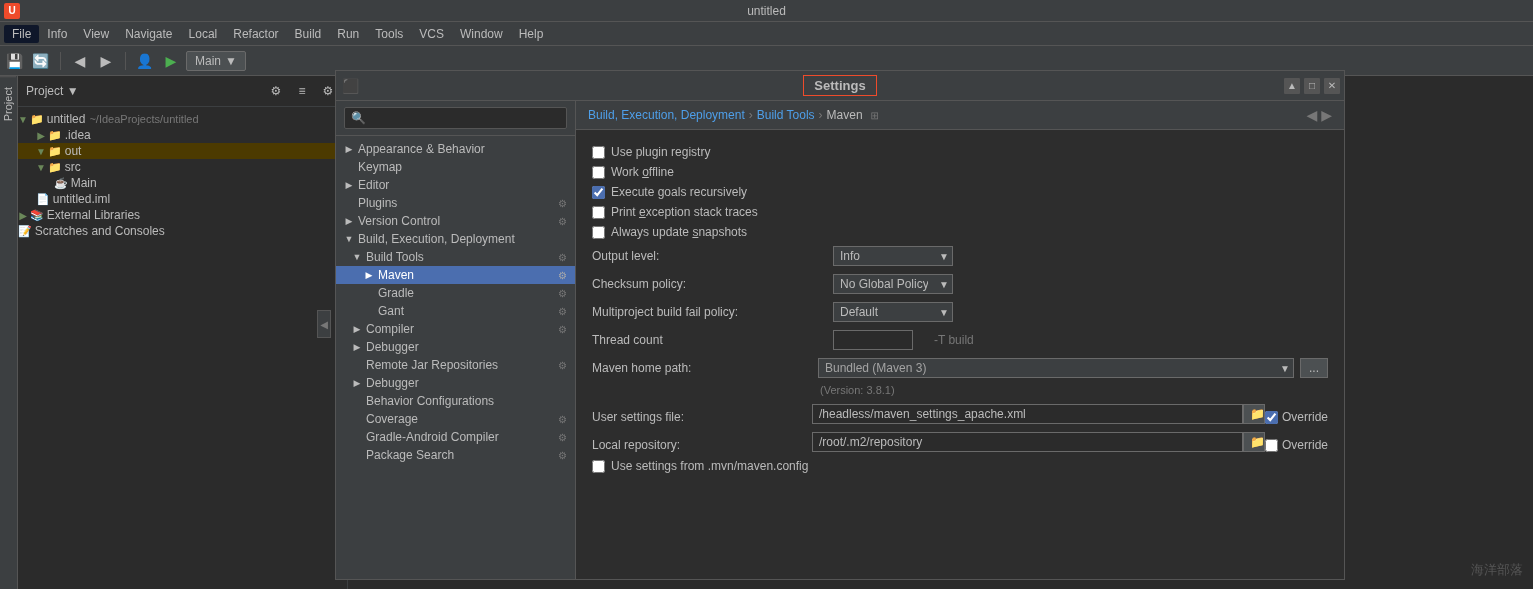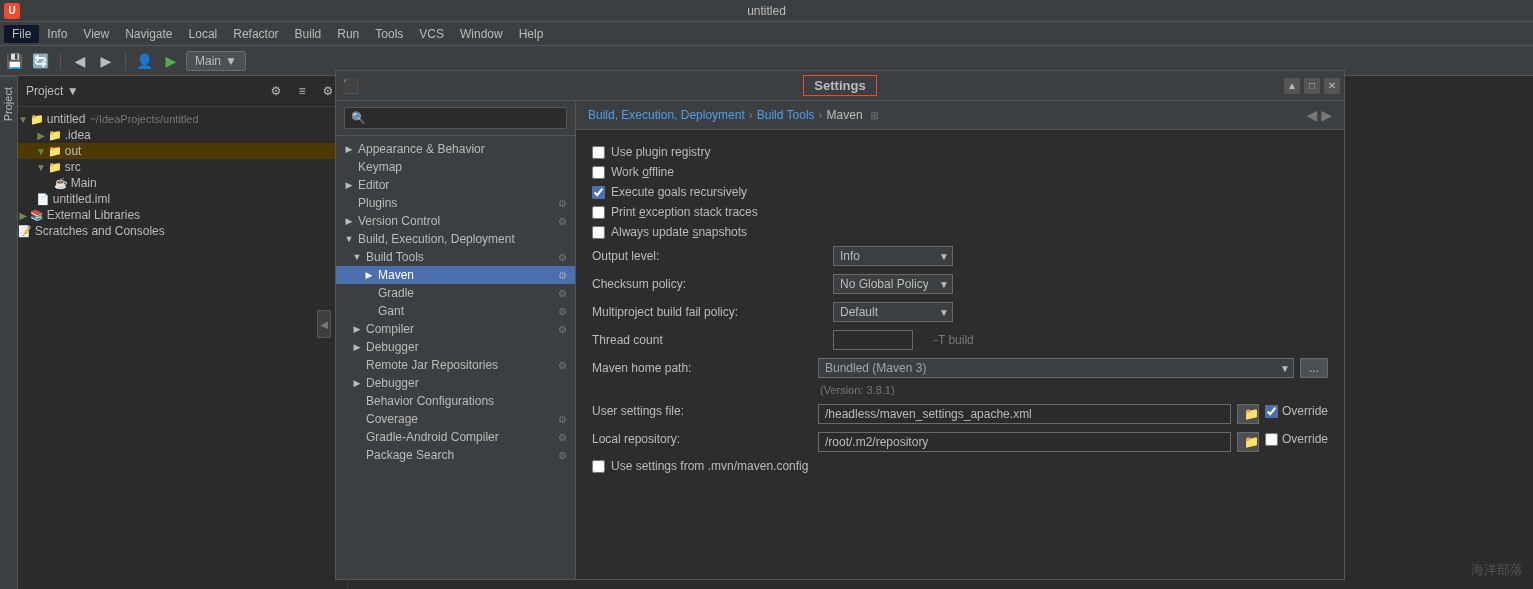--- a/index.html
+++ b/index.html
@@ -345,22 +345,22 @@
     }
     .version-line {
       margin-left: 228px;
       color: #777;
       font-size: 11px;
       padding: 2px 0 4px 0;
     }
 
     .file-row {
       display: flex;
-      align-items: flex-start;
-      gap: 6px;
+      align-items: flex-end;
+      gap: 0;
       padding: 4px 0;
     }
     .file-label { width: 220px; color: #bbbbbb; }
     .file-input {
       flex: 1;
       background: #2b2b2b;
       border: 1px solid #6a6a6a;
       color: #bbbbbb;
       padding: 2px 6px;
       font-size: 12px;

